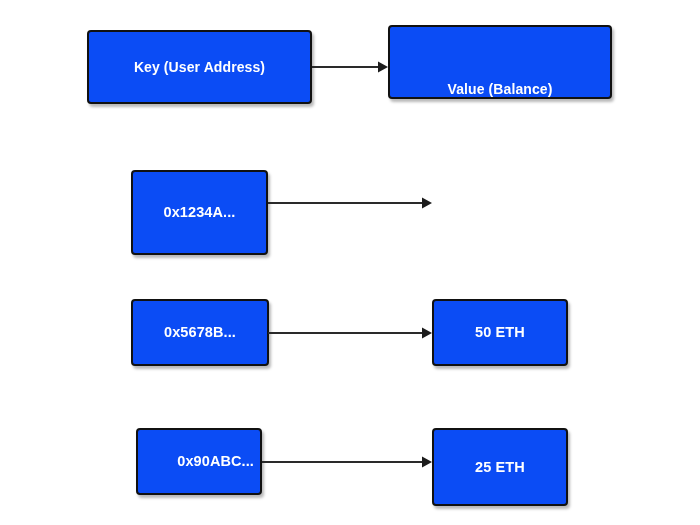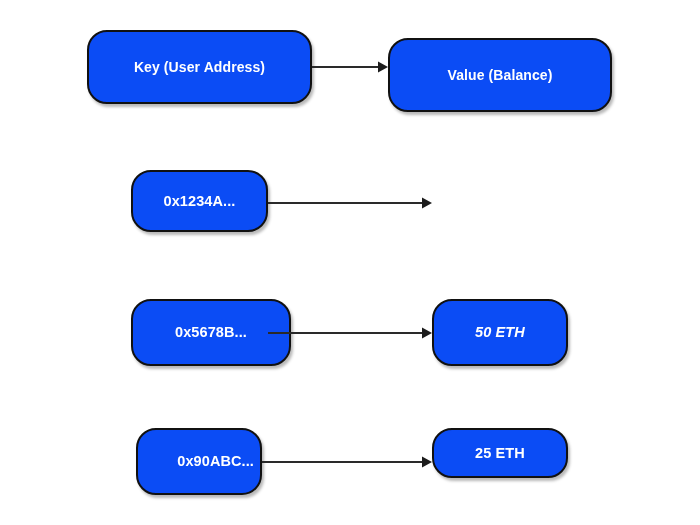--- a/index.html
+++ b/index.html
@@ -25,21 +25,21 @@
     position: absolute;
     left: 0;
     width: 700px;
   }
 
   .node-box {
     position: absolute;
     box-sizing: border-box;
     background: #0b4cf5;
     border: 2px solid #111111;
-    border-radius: 20px;
+    border-radius: 4px;
     box-shadow: 2px 3px 3px rgba(0, 0, 0, 0.28);
     display: flex;
     align-items: center;
     justify-content: center;
     text-align: center;
     color: #ffffff;
     font-weight: bold;
     letter-spacing: 0.1px;
     line-height: 1.15;
     -webkit-font-smoothing: antialiased;
@@ -71,35 +71,35 @@
 
   .connector-head {
     fill: #1c1c1c;
     stroke: none;
   }
 
   
   
   #row-header { top: 0; height: 130px; }
   #row-header .key-node   { left: 87px;  top: 30px;  width: 225px; height: 74px; }
-  #row-header .value-node { left: 388px; top: 38px;  width: 224px; height: 74px; }
+  #row-header .value-node { left: 388px; top: 25px;  width: 224px; height: 74px; align-items: flex-end; }
   #row-header .connector  { left: 312px; top: 58px;  width: 76px;  height: 18px; }
 
   
   #row-1 { top: 0; height: 525px; }
-  #row-1 .key-node   { left: 131px; top: 170px; width: 137px; height: 62px; }
+  #row-1 .key-node   { left: 131px; top: 170px; width: 137px; height: 85px; }
   #row-1 .value-node { left: 432px; top: 170px; width: 136px; height: 66px; }
   #row-1 .connector  { left: 268px; top: 194px; width: 164px; height: 18px; }
 
-  #row-2 .key-node   { left: 131px; top: 299px; width: 160px; height: 67px; }
-  #row-2 .value-node { left: 432px; top: 299px; width: 136px; height: 67px; font-style: italic; }
+  #row-2 .key-node   { left: 131px; top: 299px; width: 138px; height: 67px; }
+  #row-2 .value-node { left: 432px; top: 299px; width: 136px; height: 67px; }
   #row-2 .connector  { left: 268px; top: 324px; width: 164px; height: 18px; }
 
   #row-3 .key-node   { left: 136px; top: 428px; width: 126px; height: 67px; justify-content: flex-end; }
-  #row-3 .value-node { left: 432px; top: 428px; width: 136px; height: 50px; }
+  #row-3 .value-node { left: 432px; top: 428px; width: 136px; height: 78px; }
   #row-3 .connector  { left: 262px; top: 453px; width: 170px; height: 18px; }
 
   #row-2, #row-3 { top: 0; height: 525px; }
 </style>
 </head>
 <body>
 
 <div id="diagram-root">
 
   <div class="mapping-row" id="row-header">

